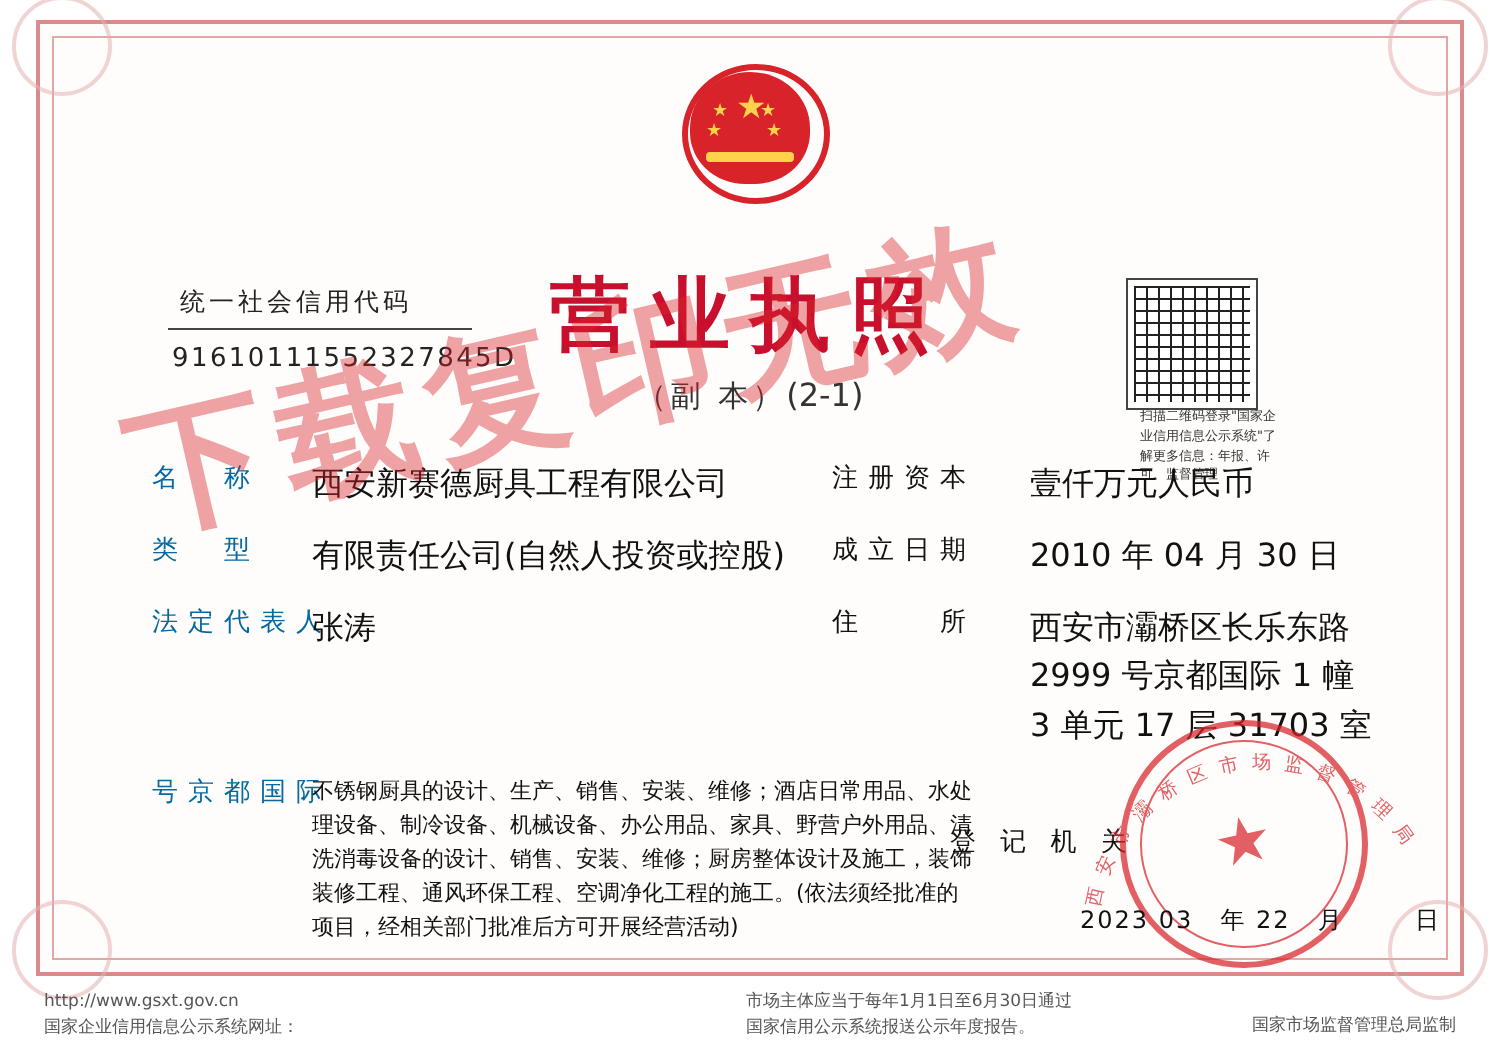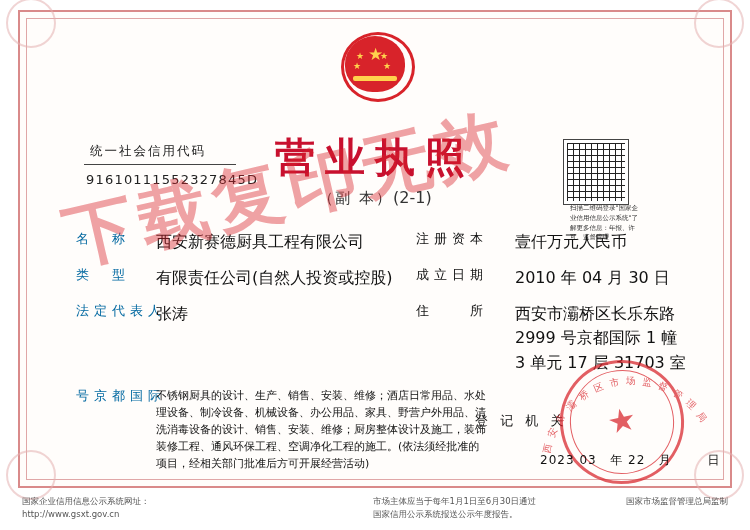--- a/index.html
+++ b/index.html
@@ -160,21 +160,21 @@
     letter-spacing:6px;
     transform:rotate(-13deg);
     white-space:nowrap;
     pointer-events:none;
   }
 
   
   .footer{position:absolute;left:18px;right:18px;top:495px;font-size:8.5px;color:#555;}
   .f-left{position:absolute;left:4px;top:0;line-height:1.5;}
   .f-mid{position:absolute;left:355px;top:0;line-height:1.5;}
-  .f-right{position:absolute;right:4px;top:0;text-align:right;line-height:1.5;margin-left:24px;}
+  .f-right{position:absolute;right:4px;top:12px;text-align:right;line-height:1.5;margin-left:24px;}
 </style>
 </head>
 <body>
 
 <div class="cert">
   <div class="corner tl"></div>
   <div class="corner tr"></div>
   <div class="corner bl"></div>
   <div class="corner br"></div>
 
@@ -273,22 +273,22 @@
     <span>月</span>
     <span class="sep"></span>
     <span>日</span>
   </div>
 
   <div class="watermark">下载复印无效</div>
 </div>
 
 <div class="footer">
   <div class="f-left">
+    <div>http://www.gsxt.gov.cn</div>
     <div>国家企业信用信息公示系统网址：</div>
-    <div>http://www.gsxt.gov.cn</div>
   </div>
   <div class="f-mid">
     <div>市场主体应当于每年1月1日至6月30日通过</div>
     <div>国家信用公示系统报送公示年度报告。</div>
   </div>
   <div class="f-right">
     <div>国家市场监督管理总局监制</div>
   </div>
 </div>
 

